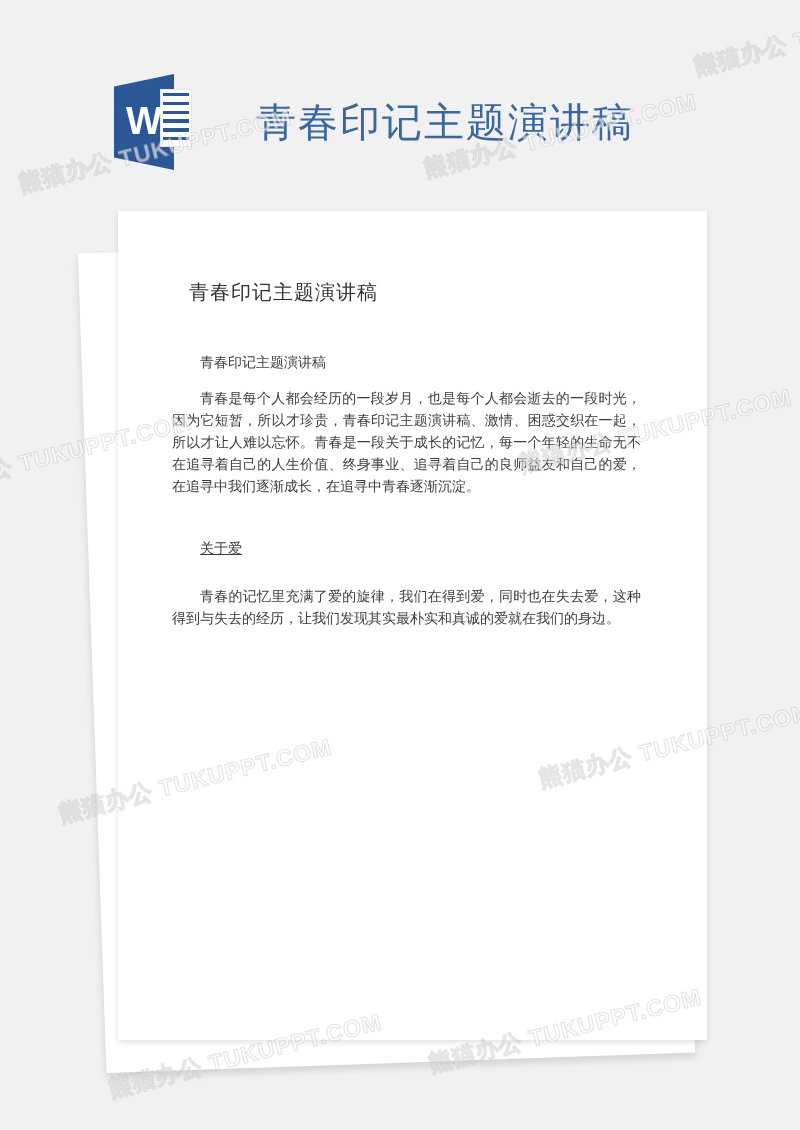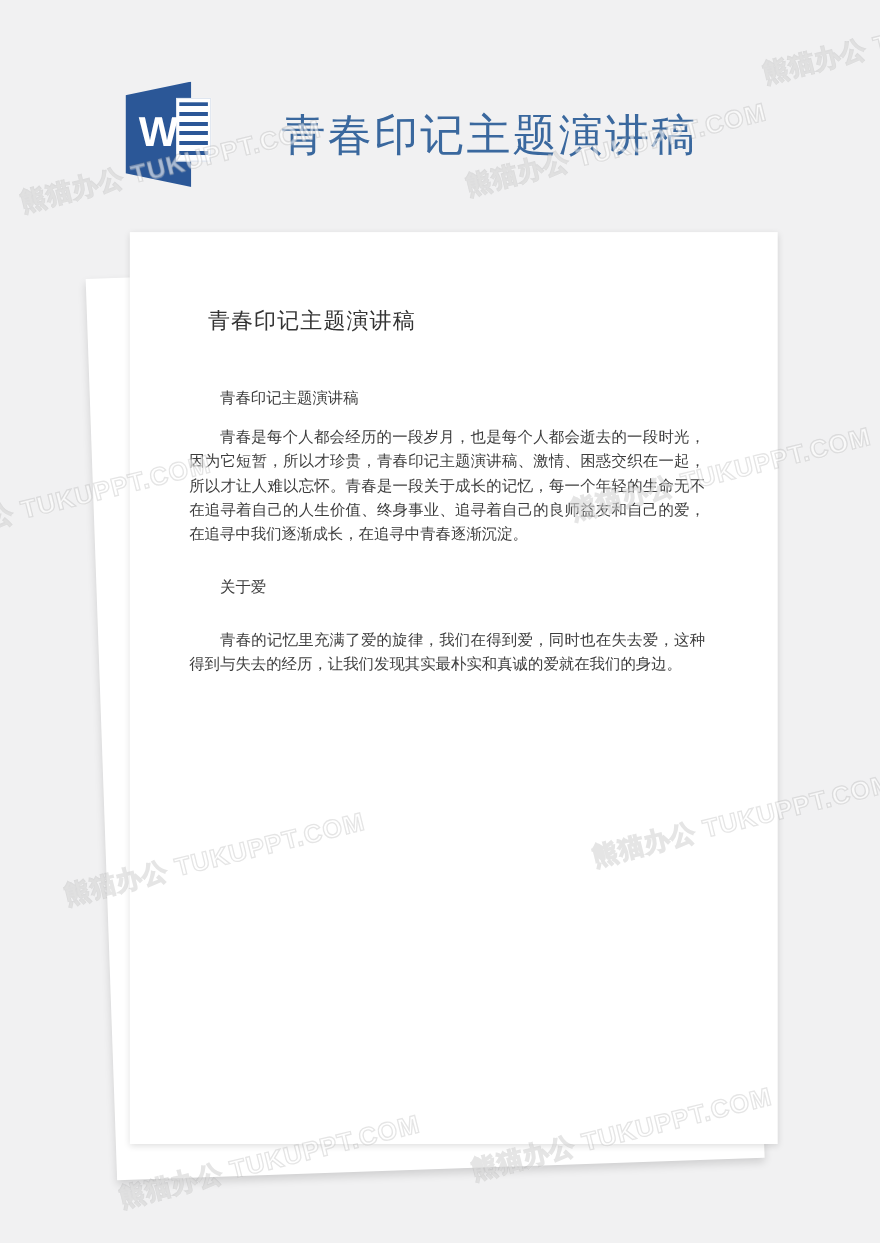--- a/index.html
+++ b/index.html
@@ -74,21 +74,21 @@
     line-height: 23px; color: #333333;
   }
   .doc-page p {
     margin: 14px 0 0 0;
     font-size: 14px; line-height: 22px;
     text-indent: 2em;
     text-align: justify;
     color: #3d3d3d;
   }
   p.doc-subtitle { margin-top: 48px; }
-  p.section-heading { margin-top: 26px; }
+  p.section-heading { margin-top: 40px; text-decoration: underline; }
   p.after-heading { margin-top: 26px; font-family: Liberation Mono, monospace; }
 
   
   .watermark-layer { position: absolute; inset: 0; pointer-events: none; z-index: 50; }
   .wm {
     position: absolute;
     transform: rotate(-14deg);
     font-size: 23px; font-weight: bold; letter-spacing: 1px;
     white-space: nowrap;
     color: rgba(255,255,255,0.38);

